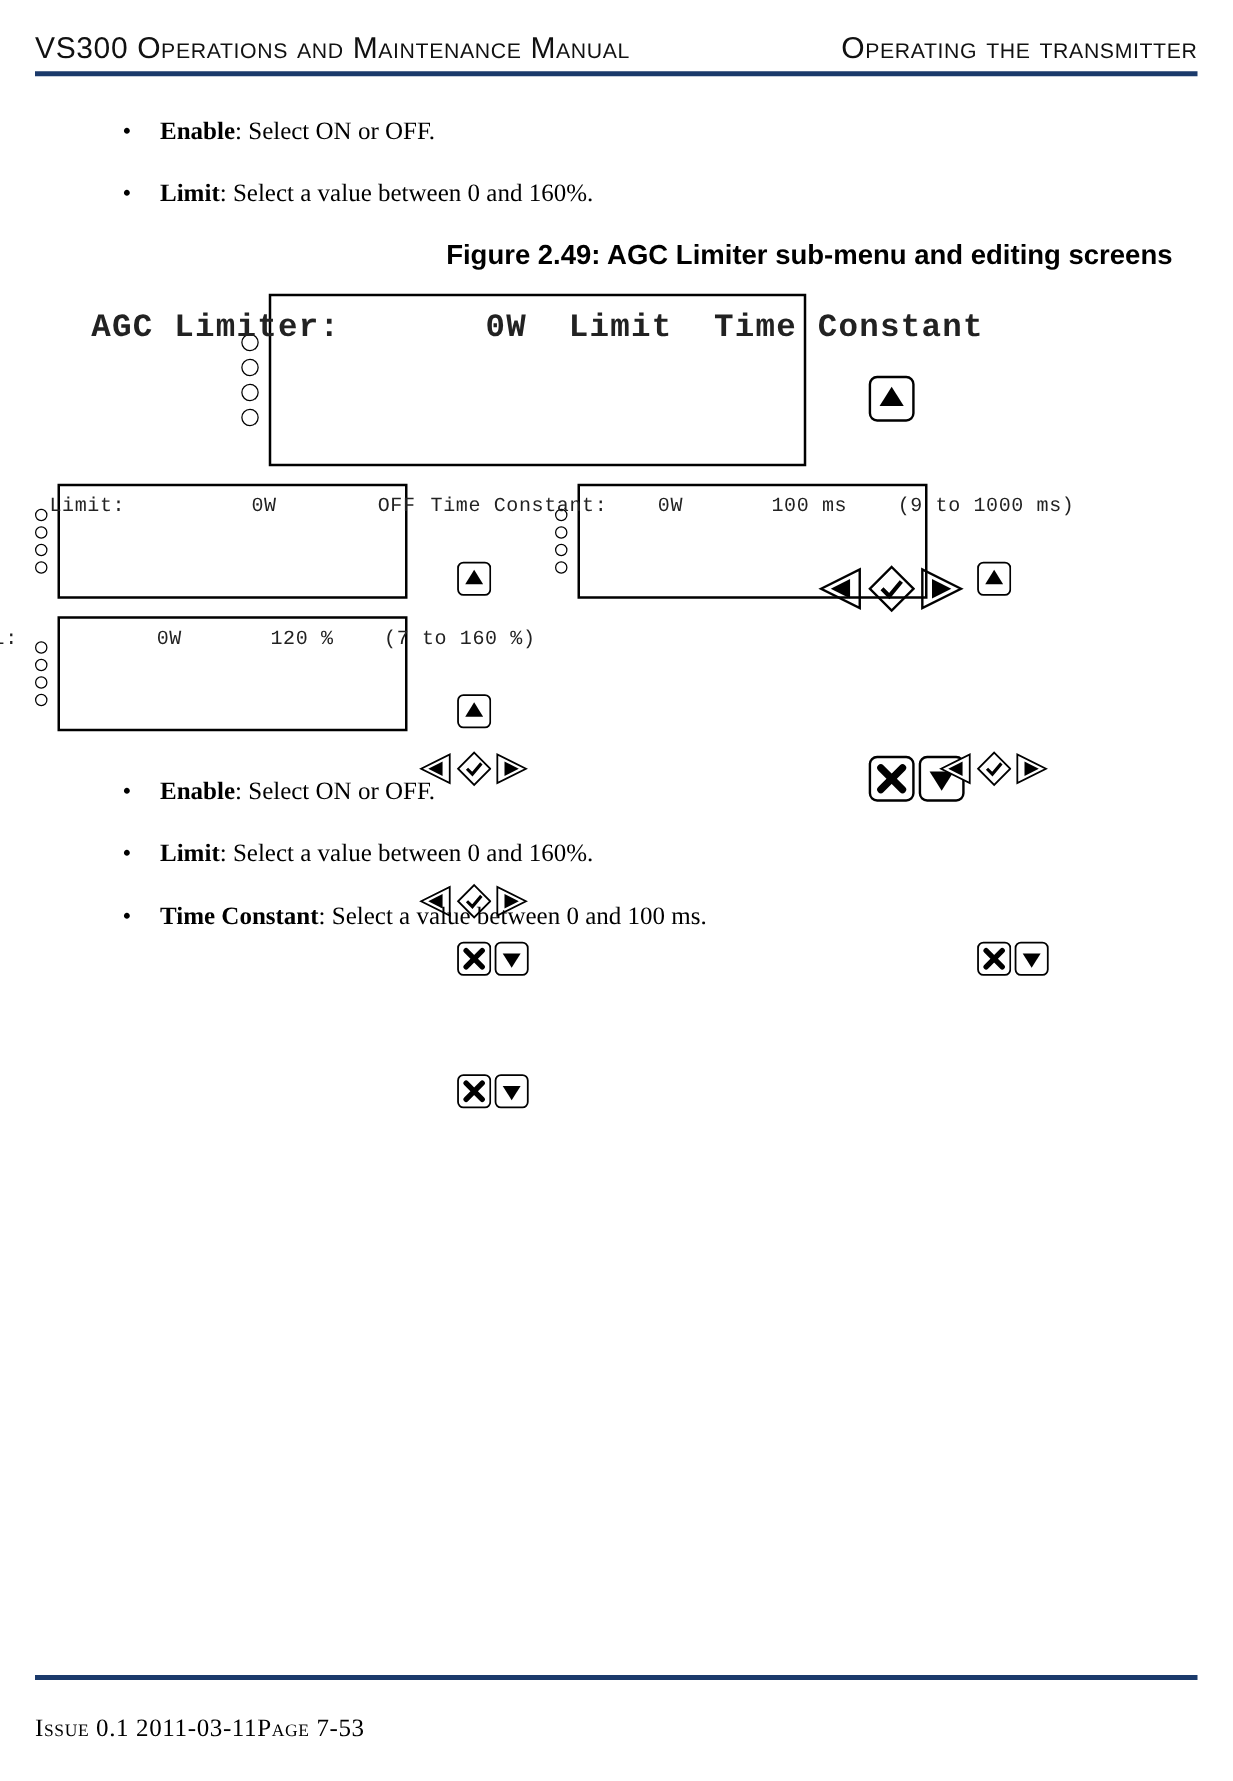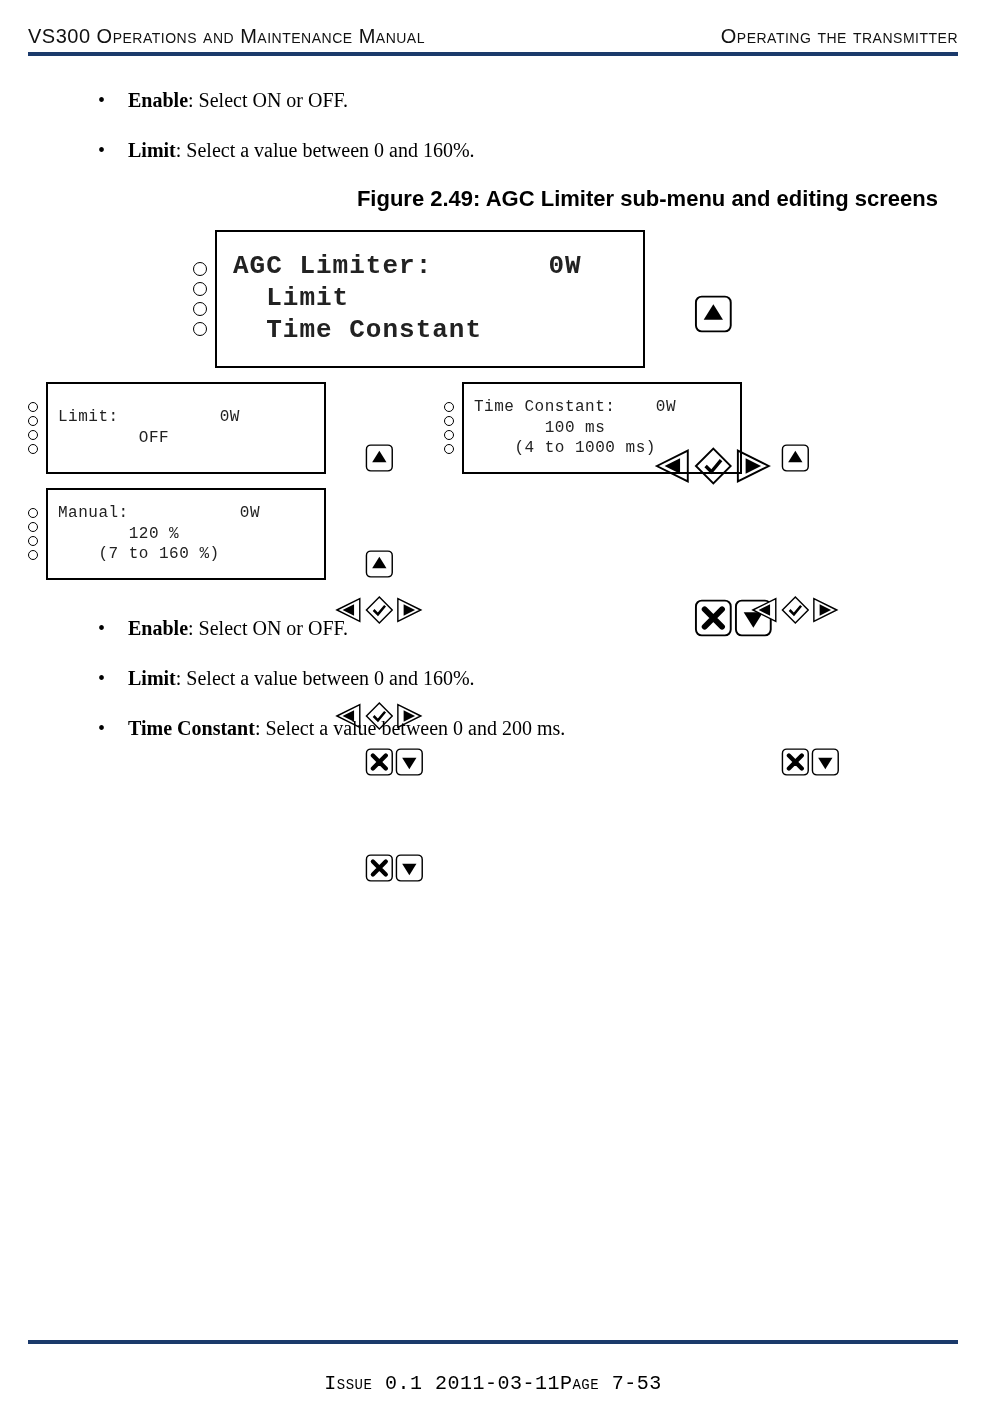--- a/index.html
+++ b/index.html
@@ -10,21 +10,21 @@
     font-family: Georgia, 'Times New Roman', serif;
     color: #000;
     position: relative;
     padding: 25px 28px 30px 28px;
   }
   .header {
     display: flex;
     justify-content: space-between;
     font-variant: small-caps;
     font-family: 'Trebuchet MS', 'Arial', sans-serif;
-    font-size: 20px;
+    font-size: 24px;
     letter-spacing: 0.5px;
     color: #111;
     padding-bottom: 4px;
   }
   .rule-top {
     height: 4px;
     background: #1b3a6b;
     margin-bottom: 30px;
   }
   .content {
@@ -81,21 +81,20 @@
     border-radius: 50%;
     background: #fff;
   }
   .lcd {
     border: 2px solid #000;
     font-family: 'Courier New', monospace;
     white-space: pre;
     letter-spacing: 0.5px;
     color: #222;
     display: flex;
-    flex-direction: column;
     justify-content: center;
   }
   .screen.big .lcd { font-weight: bold; letter-spacing: 1px; }
   .navpad {
     display: grid;
     grid-template-columns: repeat(3, 1fr);
     grid-template-rows: repeat(3, 1fr);
     gap: 2px;
   }
   .screen.big .navpad { width: 120px; height: 120px; }
@@ -111,23 +110,23 @@
     position: absolute;
     left: 28px; right: 28px; bottom: 30px;
   }
   .rule-bot {
     height: 4px;
     background: #1b3a6b;
     margin-bottom: 6px;
   }
   .footer-row {
     display: flex;
-    justify-content: center;
+    justify-content: flex-start;
     font-variant: small-caps;
-    font-family: Liberation Mono, monospace;
+    font-family: Liberation Serif, serif;
     font-size: 20px;
     letter-spacing: 0.5px;
     margin-top: 28px;
   }
 </style>
 </head>
 <body>
 
 <svg width="0" height="0" style="position:absolute">
   <defs>
@@ -284,21 +283,21 @@
         <div class="leds">
           <span class="led"></span>
           <span class="led"></span>
           <span class="led"></span>
           <span class="led"></span>
         </div>
         <div class="lcd">
           <div>Time Constant:    0W</div>
           <div></div>
           <div>       100 ms</div>
-          <div>    (4 to 1000 ms)</div>
+          <div>    (9 to 1000 ms)</div>
         </div>
         <div class="navpad">
           <div class="navbtn empty"></div>
           <div class="navbtn">
               <svg>
                 <use href="#btn-up"></use>
               </svg>
             </div>
           <div class="navbtn empty"></div>
           <div class="navbtn">
@@ -387,21 +386,21 @@
   <div class="bullet-item">
     <span class="bullet-dot">•</span>
     <span><b>Enable</b><span>: Select ON or OFF.</span></span>
   </div>
   <div class="bullet-item">
     <span class="bullet-dot">•</span>
     <span><b>Limit</b><span>: Select a value between 0 and 160%.</span></span>
   </div>
   <div class="bullet-item">
     <span class="bullet-dot">•</span>
-    <span><b>Time Constant</b><span>: Select a value between 0 and 200 ms.</span></span>
+    <span><b>Time Constant</b><span>: Select a value between 0 and 100 ms.</span></span>
   </div>
 
 </div>
 
 <div class="footer">
   <div class="rule-bot"></div>
   <div class="footer-row">
     <span>Issue 0.1  2011-03-11</span>
     <span>Page 7-53</span>
   </div>

